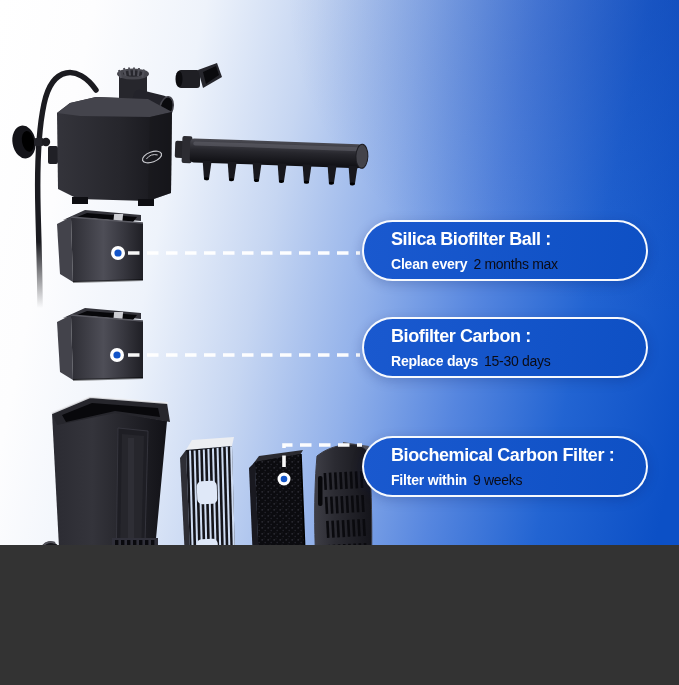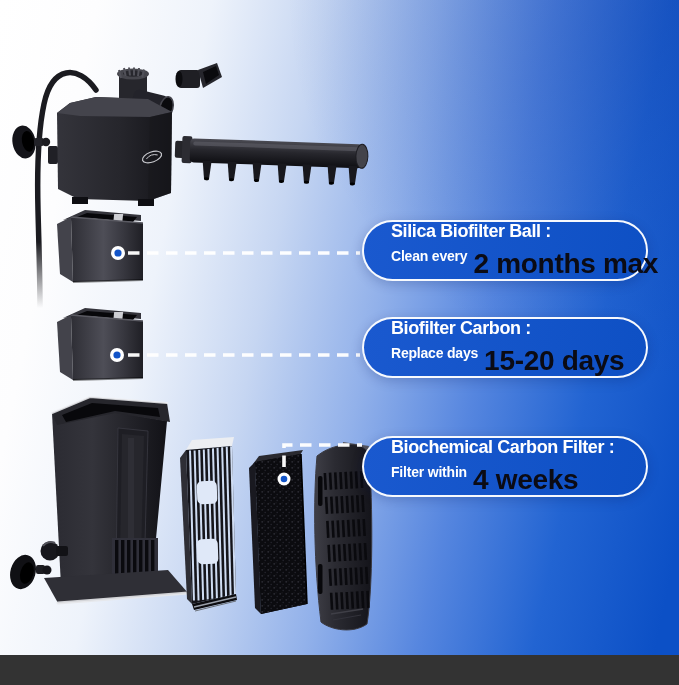--- a/index.html
+++ b/index.html
@@ -1,38 +1,38 @@
 <!DOCTYPE html>
 <html><head>
 <meta charset="utf-8">
 <style>
   html,body{margin:0;padding:0;}
   body{font-family:"Liberation Sans", sans-serif; background:#333;}
   .canvas{
-    position:relative; width:679px; height:655px; overflow:hidden;
+    position:relative; width:679px; height:545px; overflow:hidden;
     background:
       radial-gradient(120% 120% at 100% 0%, rgba(5,55,165,.38) 0%, rgba(5,55,165,0) 48%),
       linear-gradient(102deg,#ffffff 0%,#fdfdfe 12%,#eef3fb 26%,#c6d6f2 40%,#92b1ea 54%,#5686df 68%,#2264d2 82%,#0c50c6 97%);
   }
   .scene{position:absolute; left:0; top:0; width:679px; height:685px;}
   .callout{
     position:absolute; left:362px; width:286px; height:61px; box-sizing:border-box;
     border:2.5px solid rgba(255,255,255,.97); border-radius:33px;
     background:linear-gradient(100deg,#1a59cf 0%,#0e50c4 100%);
     display:flex; flex-direction:column; justify-content:center;
     padding-left:27px; padding-right:8px;
     box-shadow:0 3px 12px rgba(0,25,90,.22);
   }
   .callout-title{
     color:#ffffff; font-weight:bold; font-size:18px; letter-spacing:-0.4px;
     line-height:1.12; white-space:nowrap;
   }
-  .callout-line2{display:flex; align-items:flex-start; gap:6px; margin-top:7px; white-space:nowrap;}
+  .callout-line2{display:flex; align-items:flex-end; gap:6px; margin-top:7px; white-space:nowrap;}
   .callout-prefix{color:#ffffff; font-weight:bold; font-size:14px; letter-spacing:-0.2px;}
-  .callout-value{color:#0b0b14; font-weight:700; font-size:28px; letter-spacing:-0.3px;}
+  .callout-value{color:#0b0b14; font-weight:400; font-size:14px; letter-spacing:-0.3px;}
   #callout-1{top:220px;}
   #callout-2{top:317px;}
   #callout-3{top:436px;}
 </style>
 </head>
 <body>
 
 <div class="canvas">
 
   <svg class="scene" viewBox="0 0 679 685" aria-hidden="true">
@@ -319,25 +319,25 @@
     <div class="callout-line2">
       <span class="callout-prefix">Clean every</span>
       <span class="callout-value">2 months max</span>
     </div>
   </div>
 
   <div class="callout" id="callout-2">
     <div class="callout-title">Biofilter Carbon :</div>
     <div class="callout-line2">
       <span class="callout-prefix">Replace days</span>
-      <span class="callout-value">15-20 days</span>
+      <span class="callout-value">15-30 days</span>
     </div>
   </div>
 
   <div class="callout" id="callout-3">
     <div class="callout-title">Biochemical Carbon Filter :</div>
     <div class="callout-line2">
       <span class="callout-prefix">Filter within</span>
-      <span class="callout-value">4 weeks</span>
+      <span class="callout-value">9 weeks</span>
     </div>
   </div>
 
 </div>
 
 </body></html>

